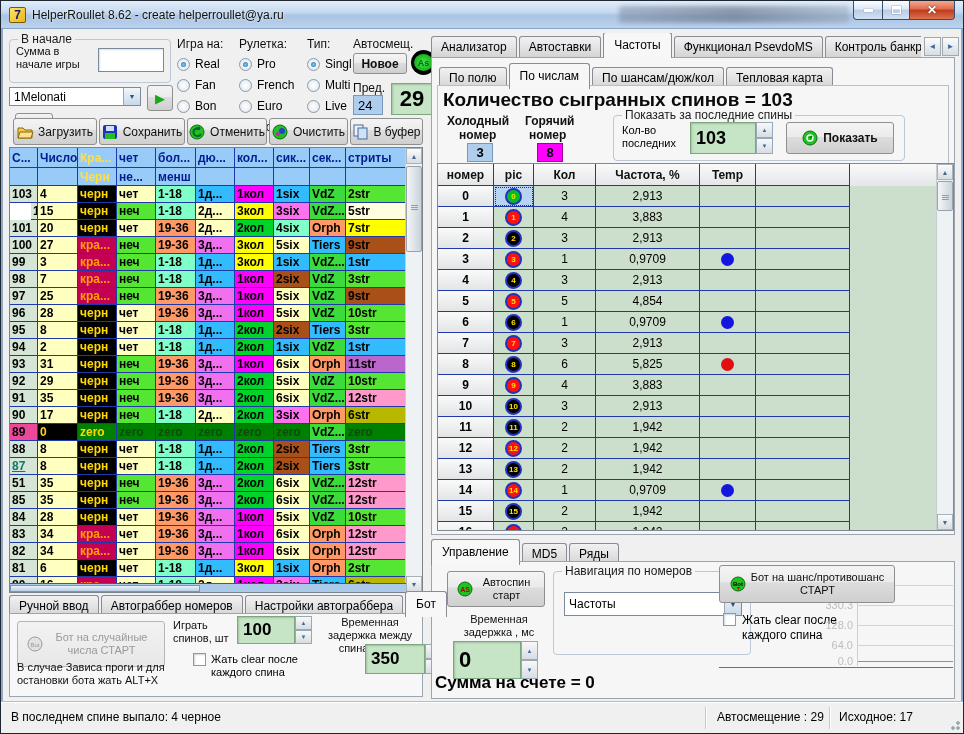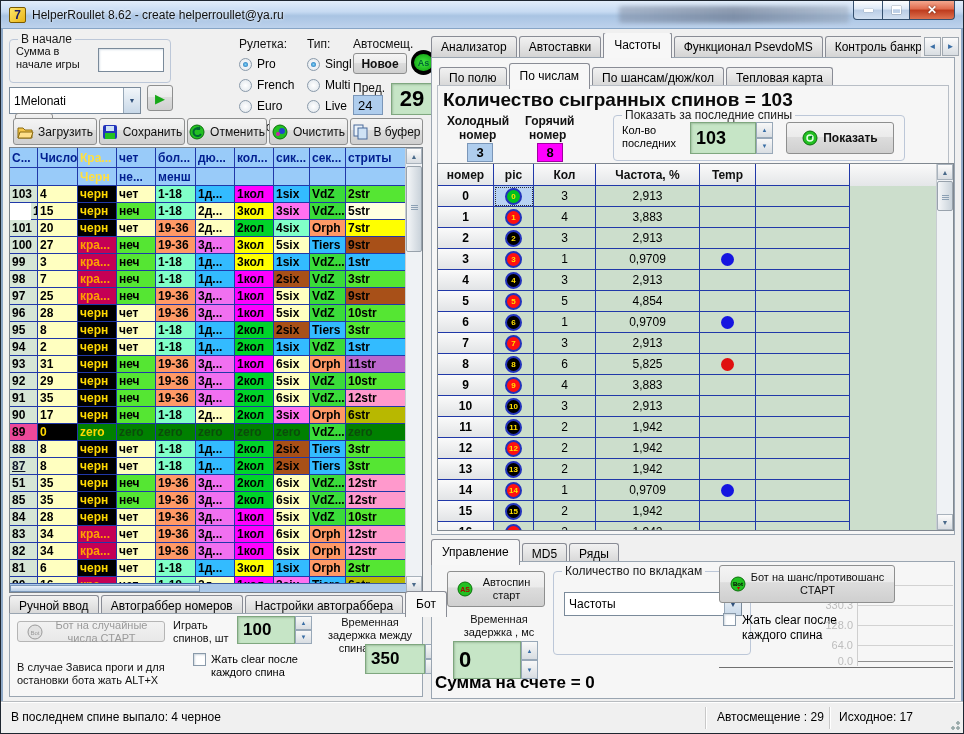--- a/index.html
+++ b/index.html
@@ -150,33 +150,48 @@
           <div class="glyph-close">✕</div>
         </div>
     </div>
   </div>
 
   <div class="groupbox" style="left:8px;top:38px;width:162px;height:44px;">
     <span class="gb-title">В начале</span>
     <div class="lbl two-line" style="left:6px;top:5px;width:80px;position:relative;">Сумма в начале игры</div>
     <input class="input" style="position: absolute; left: 88px; top: 8px; width: 66px; height: 24px;" value="">
   </div>
-  <div class="combo" style="position:absolute;left:8px;top:86px;width:132px;height:27px;">
+  <div class="combo" style="position:absolute;left:8px;top:86px;width:132px;height:19px;">
     <span class="cv">1Melonati</span>
     <span class="cbtn">
         <span>▼</span>
       </span>
   </div>
   <div class="btn" style="position:absolute;left:146px;top:84px;width:26px;height:26px;">
     <span style="color:#18A818;font-size:13px;">▶</span>
   </div>
   <div class="btn" style="position:absolute;left:14px;top:112px;width:38px;height:12px;">
     <span style="width:14px;height:3px;background:#000;border-radius:2px;"></span>
   </div>
 
+  <div style="position:absolute;left:176px;top:36px;">
+      <div class="rg-label">Игра на:</div>
+      <label class="radio-row">
+        <span class="radio sel"></span>
+        <span>Real</span>
+      </label>
+      <label class="radio-row">
+        <span class="radio"></span>
+        <span>Fan</span>
+      </label>
+      <label class="radio-row">
+        <span class="radio"></span>
+        <span>Bon</span>
+      </label>
+    </div>
   <div style="position:absolute;left:238px;top:36px;">
       <div class="rg-label">Рулетка:</div>
       <label class="radio-row">
         <span class="radio sel"></span>
         <span>Pro</span>
       </label>
       <label class="radio-row">
         <span class="radio"></span>
         <span>French</span>
       </label>
@@ -477,21 +492,21 @@
           <div class="h-cell" style="background: rgb(0, 0, 0); color: rgb(255, 216, 0);">черн</div>
           <div class="h-cell" style="background: rgb(255, 255, 192); color: rgb(0, 0, 0);">чет</div>
           <div class="h-cell" style="background: rgb(128, 255, 200); color: rgb(0, 0, 0);">1-18</div>
           <div class="h-cell" style="background: rgb(51, 187, 255); color: rgb(0, 0, 0);">1д...</div>
           <div class="h-cell" style="background: rgb(0, 212, 42); color: rgb(0, 0, 0);">2кол</div>
           <div class="h-cell" style="background: rgb(168, 80, 24); color: rgb(0, 0, 0);">2six</div>
           <div class="h-cell" style="background: rgb(51, 187, 255); color: rgb(0, 0, 0);">Tiers</div>
           <div class="h-cell" style="background: rgb(85, 230, 51); color: rgb(0, 0, 0);">3str</div>
         </div>
         <div class="h-row ">
-          <div class="h-cell" style="background: rgb(214, 230, 214); color: #0f172a; text-decoration: underline;">87</div>
+          <div class="h-cell" style="background: rgb(214, 230, 214); color: #0f766e; text-decoration: underline;">87</div>
           <div class="h-cell" style="background: rgb(255, 255, 192); color: rgb(0, 0, 0);">8</div>
           <div class="h-cell" style="background: rgb(0, 0, 0); color: rgb(255, 216, 0);">черн</div>
           <div class="h-cell" style="background: rgb(255, 255, 192); color: rgb(0, 0, 0);">чет</div>
           <div class="h-cell" style="background: rgb(128, 255, 200); color: rgb(0, 0, 0);">1-18</div>
           <div class="h-cell" style="background: rgb(51, 187, 255); color: rgb(0, 0, 0);">1д...</div>
           <div class="h-cell" style="background: rgb(0, 212, 42); color: rgb(0, 0, 0);">2кол</div>
           <div class="h-cell" style="background: rgb(168, 80, 24); color: rgb(0, 0, 0);">2six</div>
           <div class="h-cell" style="background: rgb(51, 187, 255); color: rgb(0, 0, 0);">Tiers</div>
           <div class="h-cell" style="background: rgb(85, 230, 51); color: rgb(0, 0, 0);">3str</div>
         </div>
@@ -591,21 +606,21 @@
   </div>
 
   <div class="tabs" style="position:absolute;left:8px;top:590px;">
       <span class="tab">Ручной ввод</span>
       <span class="tab">Автограббер номеров</span>
       <span class="tab">Настройки автограббера</span>
       <span class="tab active">Бот</span>
     </div>
   <div class="panel" style="left:8px;top:612px;width:414px;height:84px;background:#F7F7F7;"></div>
 
-  <div class="btn disabled" style="position:absolute;left:16px;top:620px;width:148px;height:21px;">
+  <div class="btn disabled" style="position:absolute;left:16px;top:620px;width:148px;height:46px;">
     <span class="icon16">
       <svg width="17" height="16">
           <circle cx="8" cy="8" r="7" fill="#E2E2E2" stroke="#9A9A9A"></circle>
           <text x="8" y="11" font-size="6" text-anchor="middle" fill="#9A9A9A">Bot</text>
         </svg>
     </span>
     <span class="two-line" style="width:108px;text-align:center;">Бот на случайные числа СТАРТ</span>
   </div>
   <div class="lbl two-line" style="left:172px;top:618px;width:62px;">Играть спинов, шт</div>
   <div style="position:absolute;left:236px;top:615px;display:flex;height:28px;">
@@ -922,21 +937,21 @@
   <div class="lbl two-line" style="left:448px;top:612px;width:100px;text-align:center;">Временная задержка , мс</div>
   <div style="position:absolute;left:452px;top:640px;display:flex;height:38px;">
     <div class="spinval" style="width:68px;font-size:22px;">0</div>
     <div class="spinarrows">
         <div class="sb">▲</div>
         <div class="sb">▼</div>
       </div>
   </div>
 
   <div class="groupbox" style="left:552px;top:570px;width:198px;height:84px;background:#F6F6F6;">
-    <span class="gb-title" style="background:#F6F6F6;">Количество по вкладкам</span>
+    <span class="gb-title" style="background:#F6F6F6;">Навигация по номеров</span>
     <div class="combo" style="position:absolute;left:10px;top:20px;width:178px;height:24px;">
       <span class="cv">Частоты</span>
       <span class="cbtn">
           <span>▼</span>
         </span>
     </div>
   </div>
 
   <div class="btn" style="position:absolute;left:718px;top:564px;width:176px;height:38px;z-index:2;">
     <span class="icon16">

